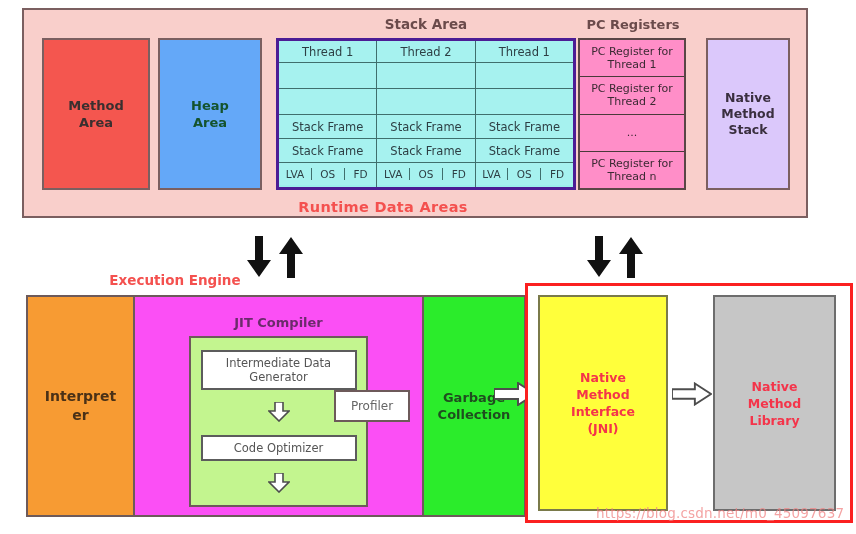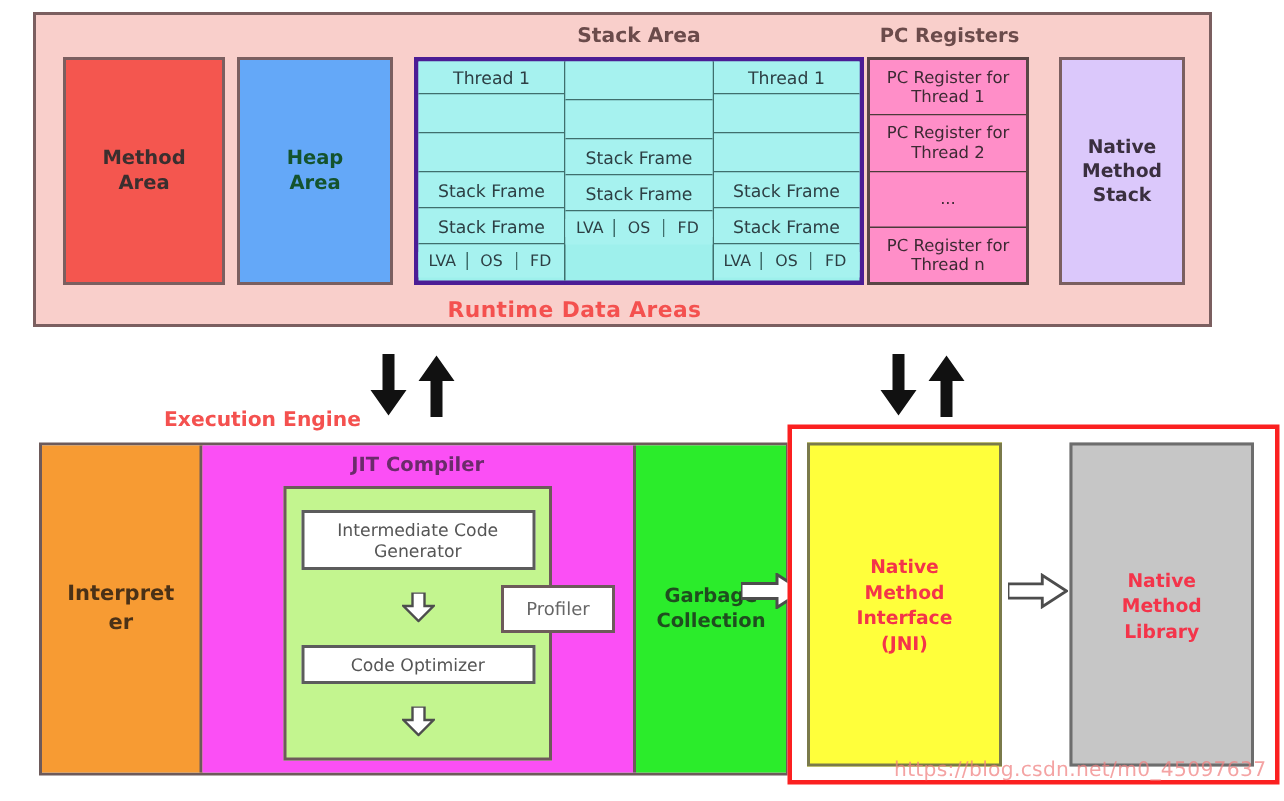--- a/index.html
+++ b/index.html
@@ -92,21 +92,21 @@
     border:2px solid #6d5a5a;display:flex;background:#fff;
   }
   #interpreter{
     width:105px;background:#f79b33;border-right:2px solid #6d5a5a;
     font-weight:bold;font-size:14px;line-height:19px;color:#4a3117;
   }
   #jit{
     flex:1;background:#fb4ff5;position:relative;border-right:2px solid #6d5a5a;
     display:flex;flex-direction:column;align-items:center;
   }
-  #jit-title{margin-top:6px;font-weight:bold;font-size:13px;color:#6b2b6b;}
+  #jit-title{margin-top:18px;font-weight:bold;font-size:13px;color:#6b2b6b;}
   #jit-inner{
     margin-top:6px;width:175px;flex:1;margin-bottom:8px;
     background:#c3f58f;border:2px solid #6d5a5a;
     display:flex;flex-direction:column;align-items:center;justify-content:space-around;
     padding:6px 0;
   }
   .jitbox{
     width:148px;background:#ffffff;border:2px solid #5c5c5c;
     font-size:11.5px;line-height:14px;color:#555;
     padding:4px 2px;text-align:center;
@@ -171,20 +171,21 @@
     <div class="srow empty"></div>
     <div class="srow">Stack Frame</div>
     <div class="srow">Stack Frame</div>
     <div class="srow last lvarow">
       <div class="lvacell">LVA</div>
       <div class="lvacell">OS</div>
       <div class="lvacell">FD</div>
     </div>
   </div>
   <div class="stack-col">
+    <div class="srow thread">Thread 2</div>
     <div class="srow empty"></div>
     <div class="srow empty"></div>
     <div class="srow">Stack Frame</div>
     <div class="srow">Stack Frame</div>
     <div class="srow last lvarow">
       <div class="lvacell">LVA</div>
       <div class="lvacell">OS</div>
       <div class="lvacell">FD</div>
     </div>
   </div>
@@ -244,21 +245,21 @@
   <div class="ctr" id="interpreter">
     <div>
       <div>Interpret</div>
       <div>er</div>
     </div>
   </div>
 
   <div id="jit">
     <div id="jit-title">JIT Compiler</div>
     <div id="jit-inner">
-      <div class="jitbox">Intermediate Code Generator</div>
+      <div class="jitbox">Intermediate Data Generator</div>
       <svg width="22" height="20" viewBox="0 0 22 20">
         <polygon points="7,0 15,0 15,9 21,9 11,19 1,9 7,9" fill="#ffffff" stroke="#4d4d4d" stroke-width="1.6"></polygon>
       </svg>
       <div class="jitbox">Code Optimizer</div>
       <svg width="22" height="20" viewBox="0 0 22 20">
         <polygon points="7,0 15,0 15,9 21,9 11,19 1,9 7,9" fill="#ffffff" stroke="#4d4d4d" stroke-width="1.6"></polygon>
       </svg>
     </div>
     <div id="profiler">Profiler</div>
   </div>

